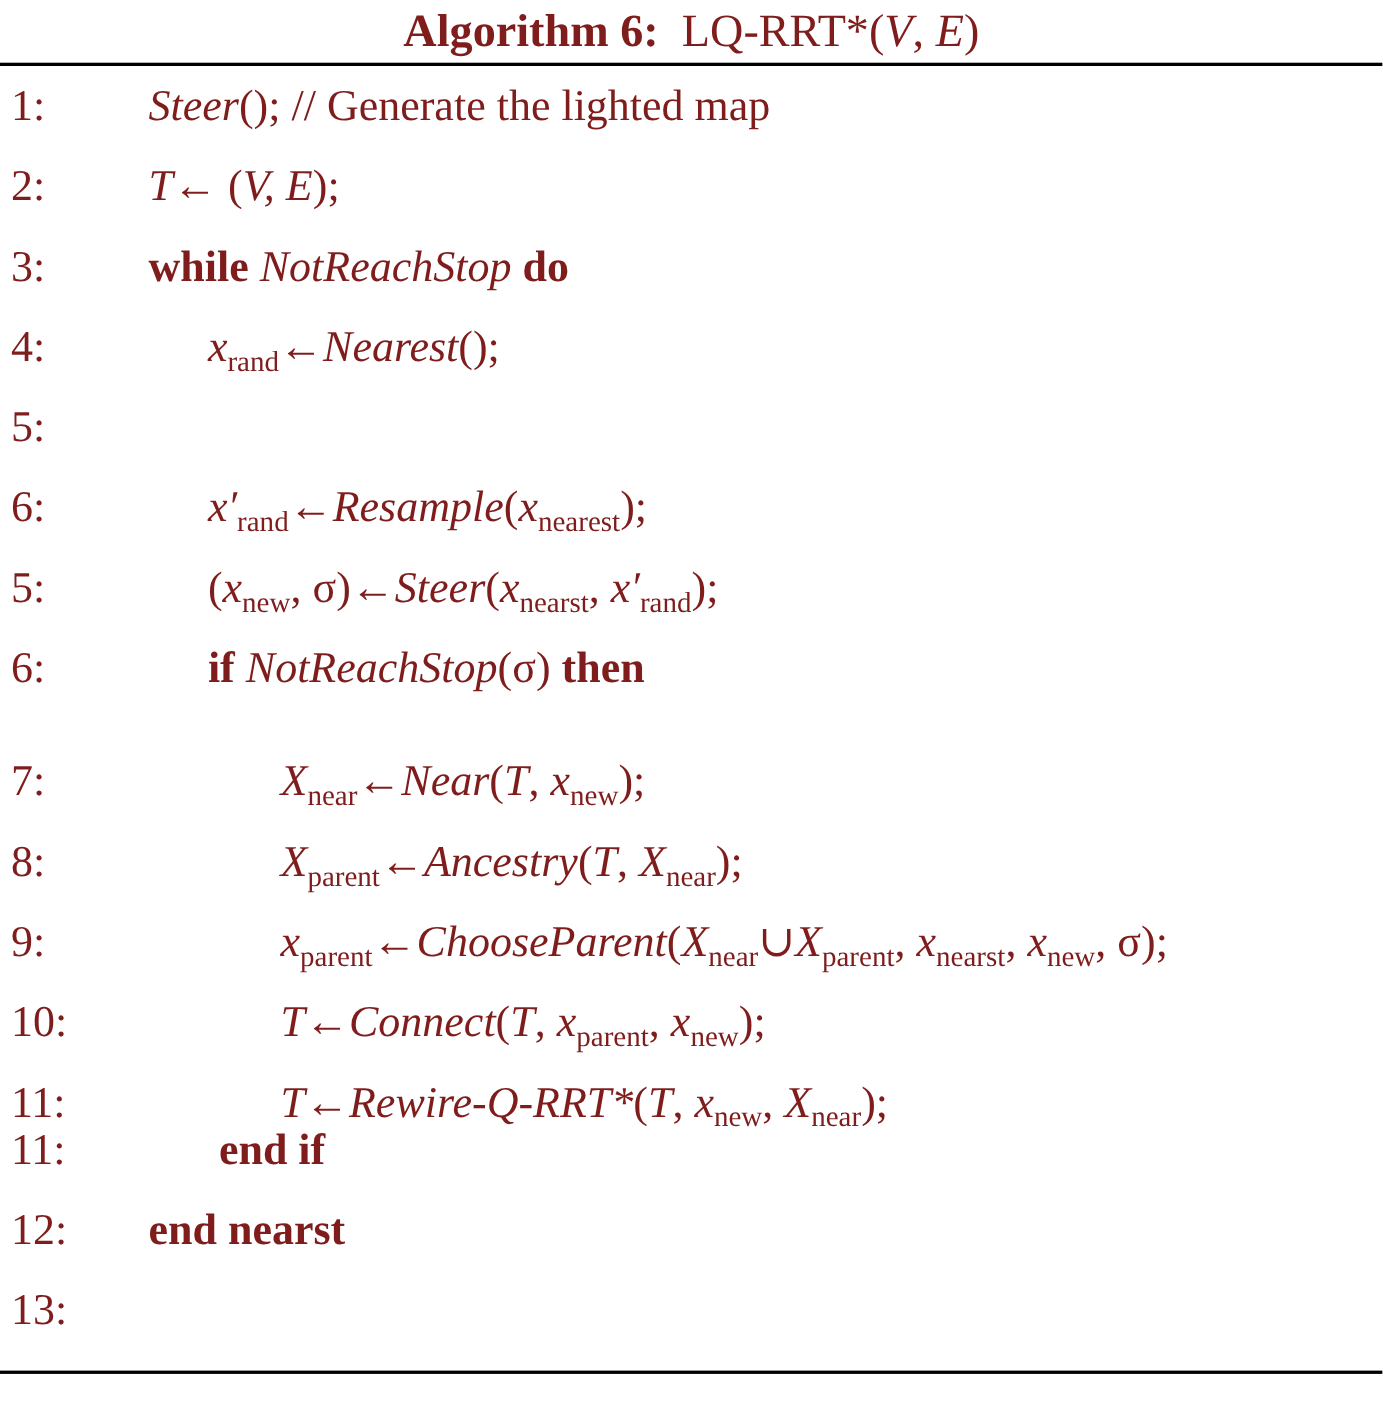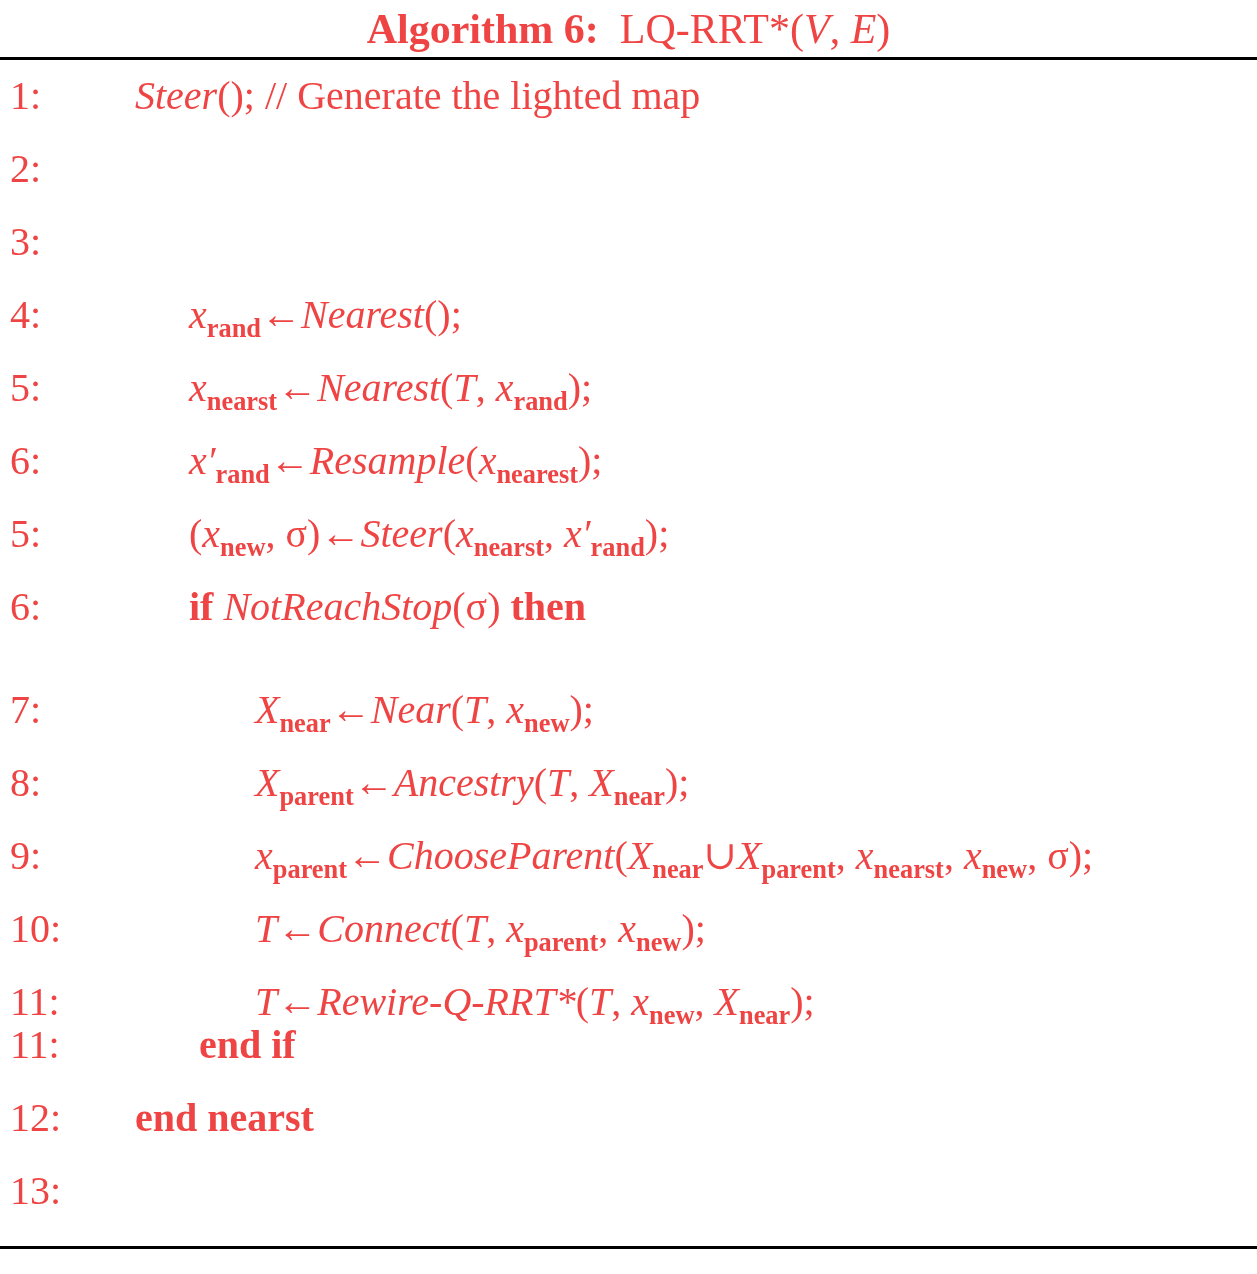--- a/index.html
+++ b/index.html
@@ -1,53 +1,53 @@
 <!DOCTYPE html>
 <html><head>
 <meta charset="utf-8">
 <style>
   html,body{margin:0;padding:0;background:#fff;}
   .page{
-    width:1257px;height:1274px;background:#ffffff;color:#ef4444;
+    width:1257px;height:1274px;background:#ffffff;color:#7f1d1d;
     font-family:"Liberation Serif","DejaVu Serif",serif;
     box-sizing:border-box;overflow:hidden;
   }
   .title-row{
     height:57px;display:flex;align-items:center;justify-content:center;
     border-bottom:3px solid #000;font-size:42px;white-space:pre;
   }
   .algo-body{padding-top:12px;}
   .line{
     display:flex;align-items:baseline;height:73px;font-size:40px;white-space:pre;
   }
   .num{flex:0 0 135px;box-sizing:border-box;padding-left:10px;font-style:normal;}
   .code{flex:1;}
   .indent-1{padding-left:0px;}
   .indent-2{padding-left:54px;}
   .indent-3{padding-left:120px;margin-top:30px;}
   .seg-n{font-style:normal;font-weight:normal;}
   .seg-i{font-style:italic;font-weight:normal;}
   .seg-b{font-style:normal;font-weight:bold;}
-  sub.seg-sub{font-style:normal;font-weight:bold;font-size:0.66em;line-height:0;}
+  sub.seg-sub{font-style:normal;font-weight:normal;font-size:0.66em;line-height:0;}
   .bottom-rules{
     height:26px;margin-top:6px;
     border-top:3px solid #000;border-bottom:4px solid #000;
   }
 </style>
 </head>
 <body>
 
 <div class="page">
   <div class="title-row"><span class="seg-b">Algorithm 6:</span><span class="seg-n">  LQ-RRT*(</span><span class="seg-i">V</span><span class="seg-n">, </span><span class="seg-i">E</span><span class="seg-n">)</span></div>
   <div class="algo-body">
       <div class="line"><span class="num">1:</span><span class="code indent-1"><span class="seg-i">Steer</span><span class="seg-n">(); // Generate the lighted map</span></span></div>
-      <div class="line"><span class="num">2:</span></div>
-      <div class="line"><span class="num">3:</span></div>
+      <div class="line"><span class="num">2:</span><span class="code indent-1"><span class="seg-i">T</span><span class="seg-n">← (</span><span class="seg-i">V, E</span><span class="seg-n">);</span></span></div>
+      <div class="line"><span class="num">3:</span><span class="code indent-1"><span class="seg-b">while </span><span class="seg-i">NotReachStop</span><span class="seg-n"> </span><span class="seg-b">do</span></span></div>
       <div class="line"><span class="num">4:</span><span class="code indent-2"><span class="seg-i">x</span><sub class="seg-sub">rand</sub><span class="seg-n">←</span><span class="seg-i">Nearest</span><span class="seg-n">();</span></span></div>
-      <div class="line"><span class="num">5:</span><span class="code indent-2"><span class="seg-i">x</span><sub class="seg-sub">nearst</sub><span class="seg-n">←</span><span class="seg-i">Nearest</span><span class="seg-n">(</span><span class="seg-i">T</span><span class="seg-n">, </span><span class="seg-i">x</span><sub class="seg-sub">rand</sub><span class="seg-n">);</span></span></div>
+      <div class="line"><span class="num">5:</span></div>
       <div class="line"><span class="num">6:</span><span class="code indent-2"><span class="seg-i">x′</span><sub class="seg-sub">rand</sub><span class="seg-n">←</span><span class="seg-i">Resample</span><span class="seg-n">(</span><span class="seg-i">x</span><sub class="seg-sub">nearest</sub><span class="seg-n">);</span></span></div>
       <div class="line"><span class="num">5:</span><span class="code indent-2"><span class="seg-n">(</span><span class="seg-i">x</span><sub class="seg-sub">new</sub><span class="seg-n">, σ)←</span><span class="seg-i">Steer</span><span class="seg-n">(</span><span class="seg-i">x</span><sub class="seg-sub">nearst</sub><span class="seg-n">, </span><span class="seg-i">x′</span><sub class="seg-sub">rand</sub><span class="seg-n">);</span></span></div>
       <div class="line"><span class="num">6:</span><span class="code indent-2"><span class="seg-b">if </span><span class="seg-i">NotReachStop</span><span class="seg-n">(σ) </span><span class="seg-b">then</span></span></div>
       <div class="line"><span class="num">7:</span><span class="code indent-3"><span class="seg-i">X</span><sub class="seg-sub">near</sub><span class="seg-n">←</span><span class="seg-i">Near</span><span class="seg-n">(</span><span class="seg-i">T</span><span class="seg-n">, </span><span class="seg-i">x</span><sub class="seg-sub">new</sub><span class="seg-n">);</span></span></div>
       <div class="line"><span class="num">8:</span><span class="code indent-3"><span class="seg-i">X</span><sub class="seg-sub">parent</sub><span class="seg-n">←</span><span class="seg-i">Ancestry</span><span class="seg-n">(</span><span class="seg-i">T</span><span class="seg-n">, </span><span class="seg-i">X</span><sub class="seg-sub">near</sub><span class="seg-n">);</span></span></div>
       <div class="line"><span class="num">9:</span><span class="code indent-3"><span class="seg-i">x</span><sub class="seg-sub">parent</sub><span class="seg-n">←</span><span class="seg-i">ChooseParent</span><span class="seg-n">(</span><span class="seg-i">X</span><sub class="seg-sub">near</sub><span class="seg-n">∪</span><span class="seg-i">X</span><sub class="seg-sub">parent</sub><span class="seg-n">, </span><span class="seg-i">x</span><sub class="seg-sub">nearst</sub><span class="seg-n">, </span><span class="seg-i">x</span><sub class="seg-sub">new</sub><span class="seg-n">, σ);</span></span></div>
       <div class="line"><span class="num">10:</span><span class="code indent-3"><span class="seg-i">T</span><span class="seg-n">←</span><span class="seg-i">Connect</span><span class="seg-n">(</span><span class="seg-i">T</span><span class="seg-n">, </span><span class="seg-i">x</span><sub class="seg-sub">parent</sub><span class="seg-n">, </span><span class="seg-i">x</span><sub class="seg-sub">new</sub><span class="seg-n">);</span></span></div>
       <div class="line"><span class="num">11:</span><span class="code indent-3"><span class="seg-i">T</span><span class="seg-n">←</span><span class="seg-i">Rewire-Q-RRT*</span><span class="seg-n">(</span><span class="seg-i">T</span><span class="seg-n">, </span><span class="seg-i">x</span><sub class="seg-sub">new</sub><span class="seg-n">, </span><span class="seg-i">X</span><sub class="seg-sub">near</sub><span class="seg-n">);</span></span></div>
       <div class="line"><span class="num">11:</span><span class="code indent-2"><span class="seg-b"> end if</span></span></div>
       <div class="line"><span class="num">12:</span><span class="code indent-1"><span class="seg-b">end nearst</span></span></div>

